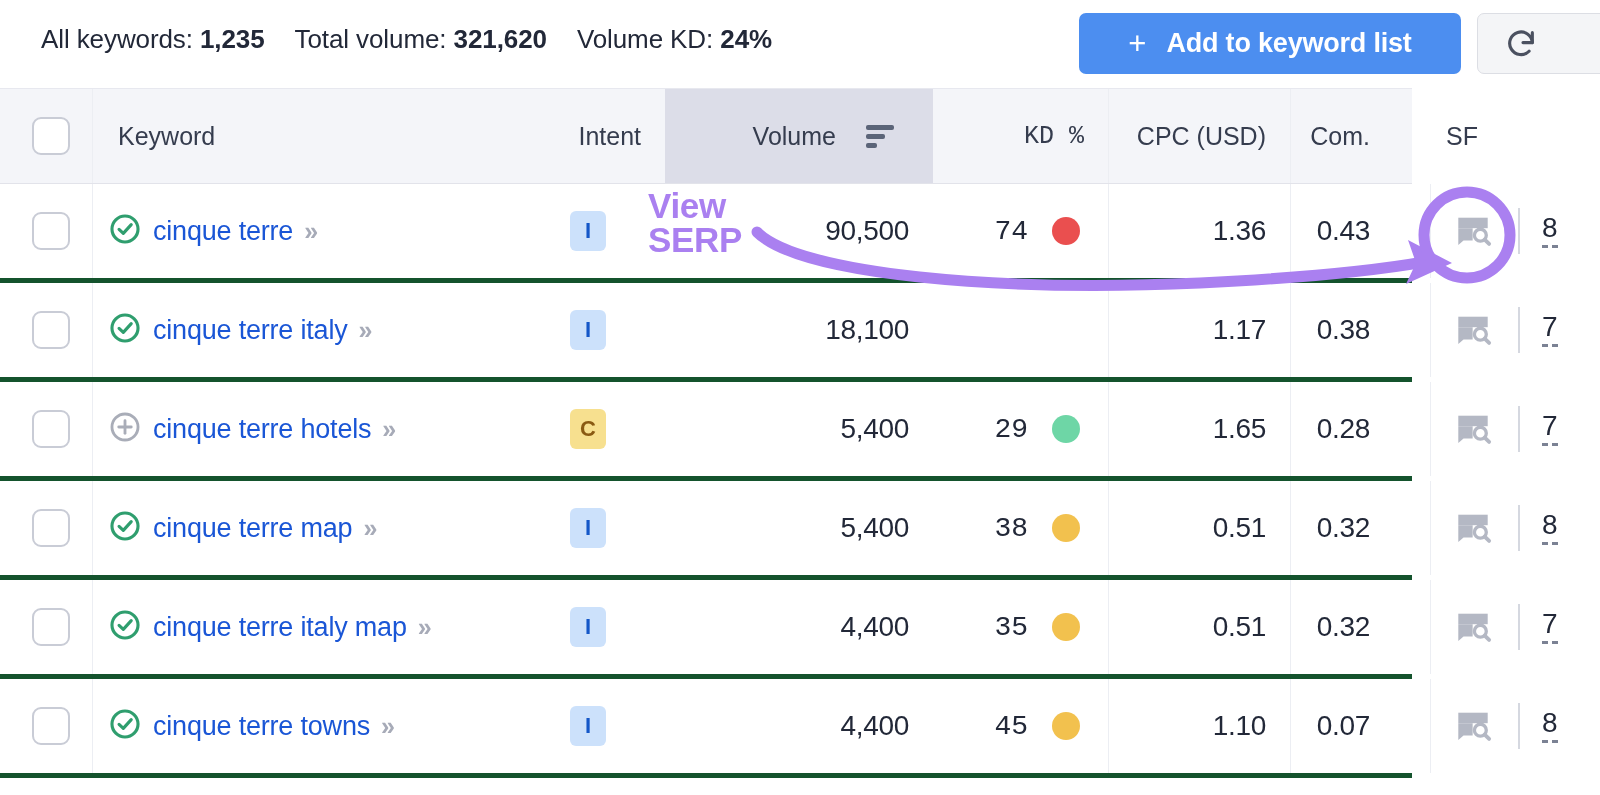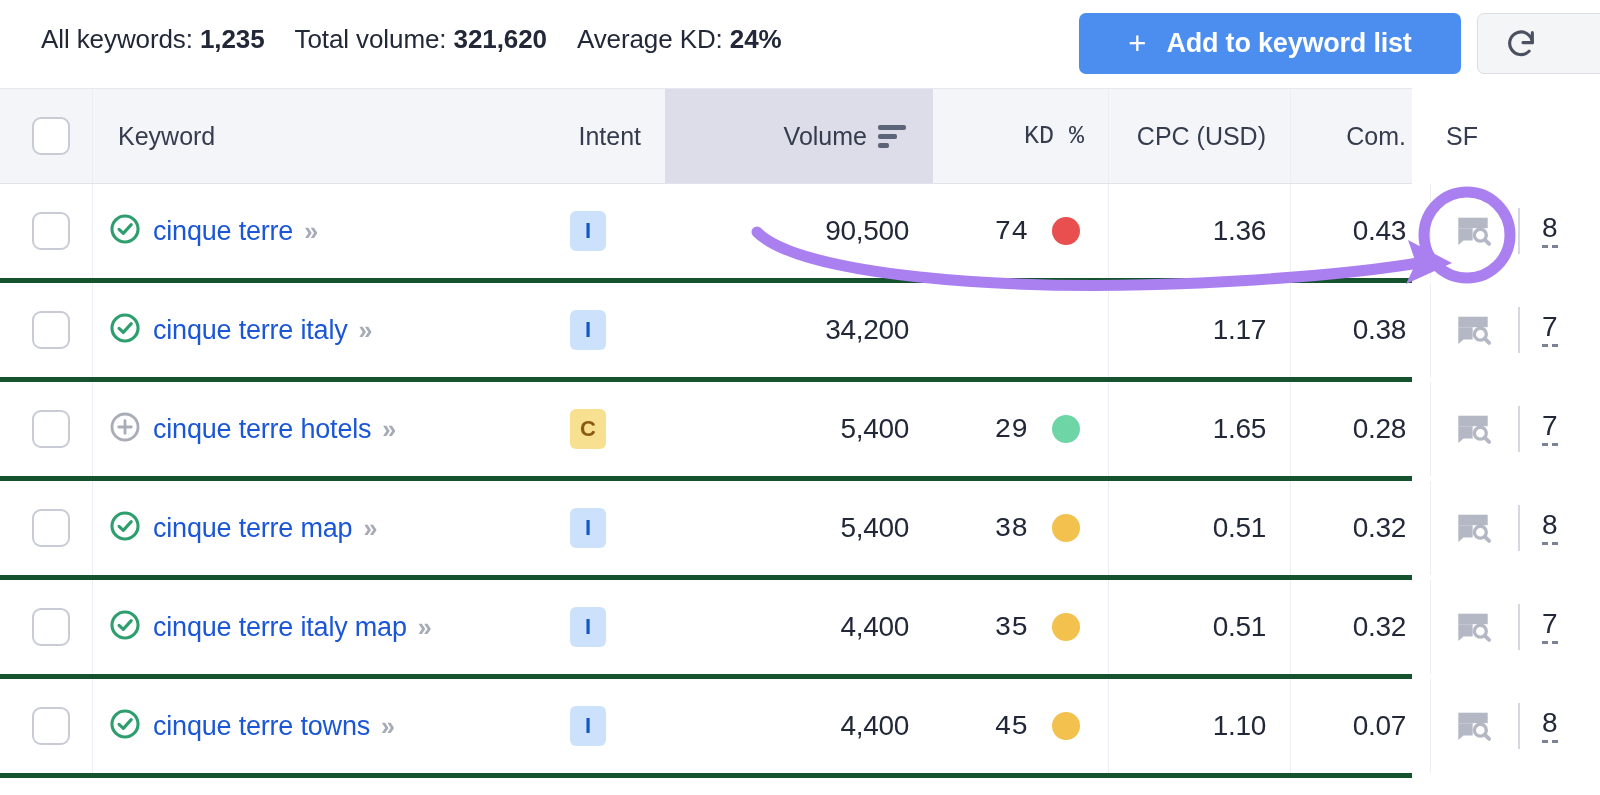--- a/index.html
+++ b/index.html
@@ -61,35 +61,35 @@
     border-bottom: 5px solid #14532d;
   }
 
   
   .c-check  { position: absolute; left: 0;    top: 0; width: 92px;  height: 100%; }
   .c-kw     { position: absolute; left: 92px; top: 0; width: 468px; height: 100%; }
   .c-intent { position: absolute; left: 560px;top: 0; width: 105px; height: 100%; }
   .c-vol    { position: absolute; left: 665px;top: 0; width: 268px; height: 100%; }
   .c-kd     { position: absolute; left: 933px;top: 0; width: 175px; height: 100%; font-family: Liberation Mono, monospace; }
   .c-cpc    { position: absolute; left: 1108px;top:0; width: 182px; height: 100%; }
-  .c-com    { position: absolute; left: 1290px;top:0; width: 140px; height: 100%; }
+  .c-com    { position: absolute; left: 1254px;top:0; width: 140px; height: 100%; }
   .c-sf     { position: absolute; left: 1430px;top:0; width: 170px; height: 100%; }
 
   .vline { position: absolute; top: 0; width: 1px; height: 100%; background: #eceef3; }
 
   .hcell {
     height: 100%; display: flex; align-items: center;
     font-size: 25px; color: #353c4e; font-weight: 400;
   }
   .hcell.r { justify-content: flex-end; padding-right: 24px; }
   .hcell.l { justify-content: flex-start; padding-left: 26px; }
   .vol-head {
     background: #dcdde8;
     display: flex; align-items: center; justify-content: flex-end;
-    gap: 11px; padding-right: 27px; height: 100%;
+    gap: 30px; padding-right: 39px; height: 100%;
   }
   .sort-ic { display: flex; flex-direction: column; gap: 4px; align-items: flex-start; }
   .sort-ic i { display: block; height: 5px; border-radius: 2px; background: #5b6478; }
   .sort-ic i:nth-child(1) { width: 28px; }
   .sort-ic i:nth-child(2) { width: 19px; }
   .sort-ic i:nth-child(3) { width: 11px; }
 
   .cbx {
     width: 38px; height: 38px; border: 2px solid #c9ccd6;
     border-radius: 9px; background: #ffffff;
@@ -157,21 +157,21 @@
     <div class="stats">
       <div class="stat">
         <span class="lbl">All keywords:</span>
         <span class="val">1,235</span>
       </div>
       <div class="stat">
         <span class="lbl">Total volume:</span>
         <span class="val">321,620</span>
       </div>
       <div class="stat">
-        <span class="lbl">Average KD:</span>
+        <span class="lbl">Volume KD:</span>
         <span class="val">24%</span>
       </div>
     </div>
 
     <div class="add-btn">
       <span class="plus">+</span>
       <span class="txt">Add to keyword list</span>
     </div>
 
     <div class="refresh-btn">
@@ -288,21 +288,21 @@
                   <polyline points="7.8 12.2 10.8 15.1 16.4 8.9"></polyline>
                 </svg></span>
               <span class="kwlink">cinque terre italy</span>
               <span class="chev">»</span>
             </div>
           </div>
           <div class="c-intent">
             <span class="badge i">I</span>
           </div>
           <div class="c-vol">
-            <div class="num">34,200</div>
+            <div class="num">18,100</div>
           </div>
           <div class="c-cpc">
             <div class="num">1.17</div>
           </div>
           <div class="c-com">
             <div class="num">0.38</div>
           </div>
           <div class="c-sf">
             <div class="sfcell">
               <svg class="serp-ic" width="42" height="42" viewBox="0 0 24 24">
@@ -510,20 +510,24 @@
               </svg>
               <span class="sfsep"></span>
               <span class="sfval">8</span>
             </div>
           </div>
         </div>
       </div>
   </div>
 
   <div class="anno">
+    <div class="anno-text" style="color: rgb(170, 128, 240);">
+      <div>View</div>
+      <div>SERP</div>
+    </div>
     <svg width="1600" height="795" viewBox="0 0 1600 795" fill="none">
 
       <path id="anno-curve" d="M 757 232 C 800 275, 1000 292, 1200 283 C 1320 277, 1390 268, 1424 262" stroke="#aa80f0" stroke-width="11" stroke-linecap="round" fill="none"></path>
       <polygon id="anno-head" points="1408,240 1452,263 1406,284 1416,263" fill="#aa80f0"></polygon>
 
       <circle id="anno-ring" cx="1467" cy="235" r="43" stroke="#aa80f0" stroke-width="11" fill="none"></circle>
     </svg>
   </div>
 
 </div>

